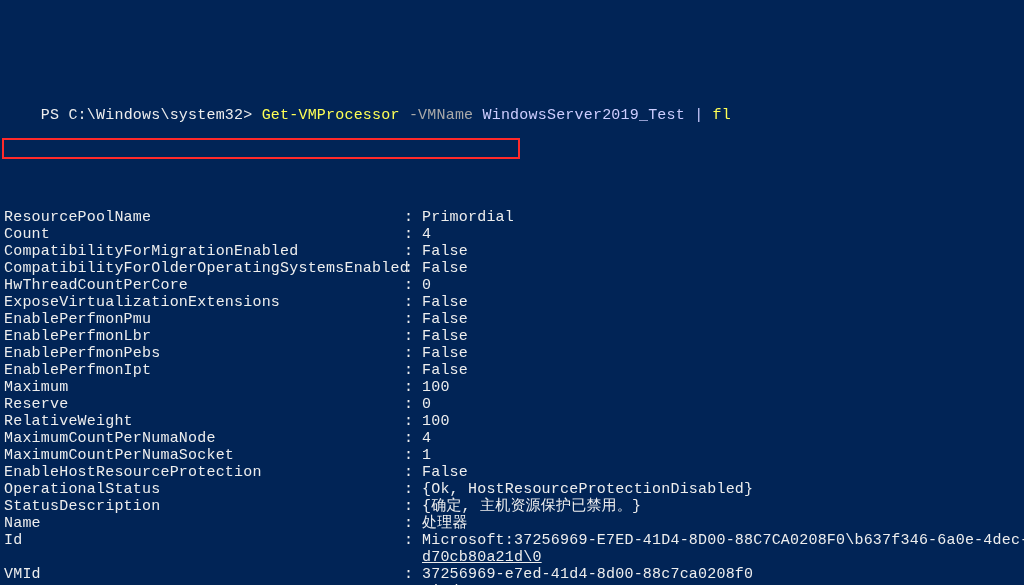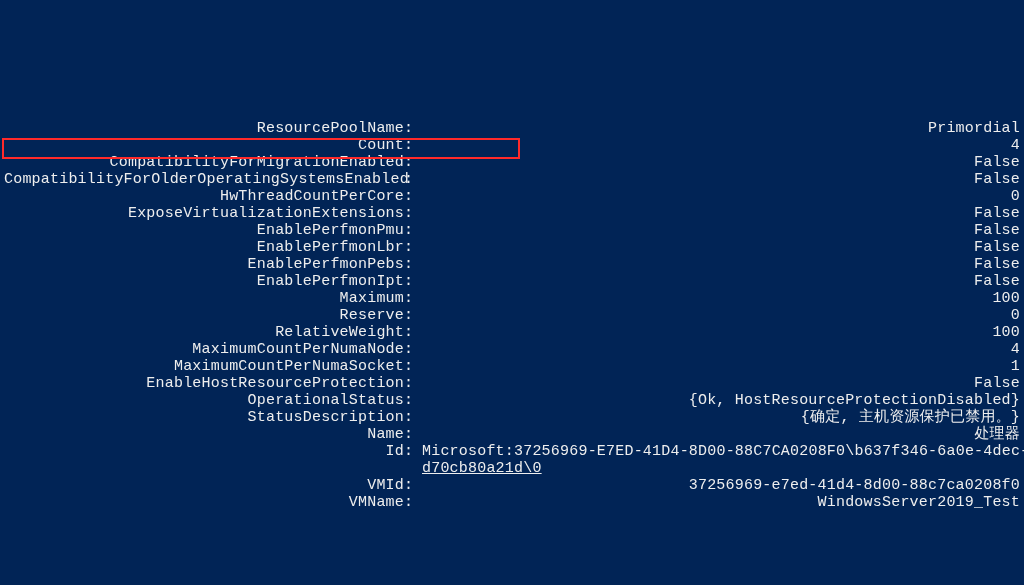--- a/index.html
+++ b/index.html
@@ -25,21 +25,21 @@
   }
   .ps-prefix { color: #eeeeee; }
   .cmd { color: #ffff55; }
   .param { color: #a9a9a9; }
   .argval { color: #cdcdff; }
   .pipe { color: #cdcdff; }
 
   .output {
     margin-top: 17px;
   }
-  .row { display: flex; height: 17px; text-align: right; }
+  .row { display: flex; height: 17px; }
   .col-label { width: 400px; flex: 0 0 400px; }
   .col-sep { width: 18px; flex: 0 0 18px; }
   .col-val { flex: 1; }
   .continuation { padding-left: 418px; text-decoration: underline; }
 
   .highlight-box {
     position: absolute;
     border: 2px solid #ff2a2a;
     pointer-events: none;
     box-sizing: border-box;
@@ -47,17 +47,20 @@
   .partial-line { color: #eeeeee; }
 </style>
 </head>
 <body>
 
 <div class="terminal">
   <div class="partial-line" style="height:9px; overflow:hidden; margin-top:-8px;">
     
   </div>
 
+  <div class="prompt-line">
+    <span class="ps-prefix">PS C:\Windows\system32&gt;</span> <span class="cmd">Get-VMProcessor</span> <span class="param">-VMName</span> <span class="argval">WindowsServer2019_Test</span> <span class="pipe">|</span> <span class="cmd">fl</span>
+  </div>
 
   <div class="output" id="output"><div class="row"><span class="col-label">ResourcePoolName</span><span class="col-sep">: </span><span class="col-val">Primordial</span></div><div class="row"><span class="col-label">Count</span><span class="col-sep">: </span><span class="col-val">4</span></div><div class="row"><span class="col-label">CompatibilityForMigrationEnabled</span><span class="col-sep">: </span><span class="col-val">False</span></div><div class="row"><span class="col-label">CompatibilityForOlderOperatingSystemsEnabled</span><span class="col-sep">: </span><span class="col-val">False</span></div><div class="row"><span class="col-label">HwThreadCountPerCore</span><span class="col-sep">: </span><span class="col-val">0</span></div><div class="row"><span class="col-label">ExposeVirtualizationExtensions</span><span class="col-sep">: </span><span class="col-val">False</span></div><div class="row"><span class="col-label">EnablePerfmonPmu</span><span class="col-sep">: </span><span class="col-val">False</span></div><div class="row"><span class="col-label">EnablePerfmonLbr</span><span class="col-sep">: </span><span class="col-val">False</span></div><div class="row"><span class="col-label">EnablePerfmonPebs</span><span class="col-sep">: </span><span class="col-val">False</span></div><div class="row"><span class="col-label">EnablePerfmonIpt</span><span class="col-sep">: </span><span class="col-val">False</span></div><div class="row"><span class="col-label">Maximum</span><span class="col-sep">: </span><span class="col-val">100</span></div><div class="row"><span class="col-label">Reserve</span><span class="col-sep">: </span><span class="col-val">0</span></div><div class="row"><span class="col-label">RelativeWeight</span><span class="col-sep">: </span><span class="col-val">100</span></div><div class="row"><span class="col-label">MaximumCountPerNumaNode</span><span class="col-sep">: </span><span class="col-val">4</span></div><div class="row"><span class="col-label">MaximumCountPerNumaSocket</span><span class="col-sep">: </span><span class="col-val">1</span></div><div class="row"><span class="col-label">EnableHostResourceProtection</span><span class="col-sep">: </span><span class="col-val">False</span></div><div class="row"><span class="col-label">OperationalStatus</span><span class="col-sep">: </span><span class="col-val">{Ok, HostResourceProtectionDisabled}</span></div><div class="row"><span class="col-label">StatusDescription</span><span class="col-sep">: </span><span class="col-val">{确定, 主机资源保护已禁用。}</span></div><div class="row"><span class="col-label">Name</span><span class="col-sep">: </span><span class="col-val">处理器</span></div><div class="row"><span class="col-label">Id</span><span class="col-sep">: </span><span class="col-val">Microsoft:37256969-E7ED-41D4-8D00-88C7CA0208F0\b637f346-6a0e-4dec-af52-b</span></div><div class="row"><span class="continuation">d70cb80a21d\0</span></div><div class="row"><span class="col-label">VMId</span><span class="col-sep">: </span><span class="col-val">37256969-e7ed-41d4-8d00-88c7ca0208f0</span></div><div class="row"><span class="col-label">VMName</span><span class="col-sep">: </span><span class="col-val">WindowsServer2019_Test</span></div></div>
 
   <div class="highlight-box" id="hlbox" style="left: 2px; top: 138px; width: 518px; height: 21px;"></div>
 </div>
 
 </body></html>

